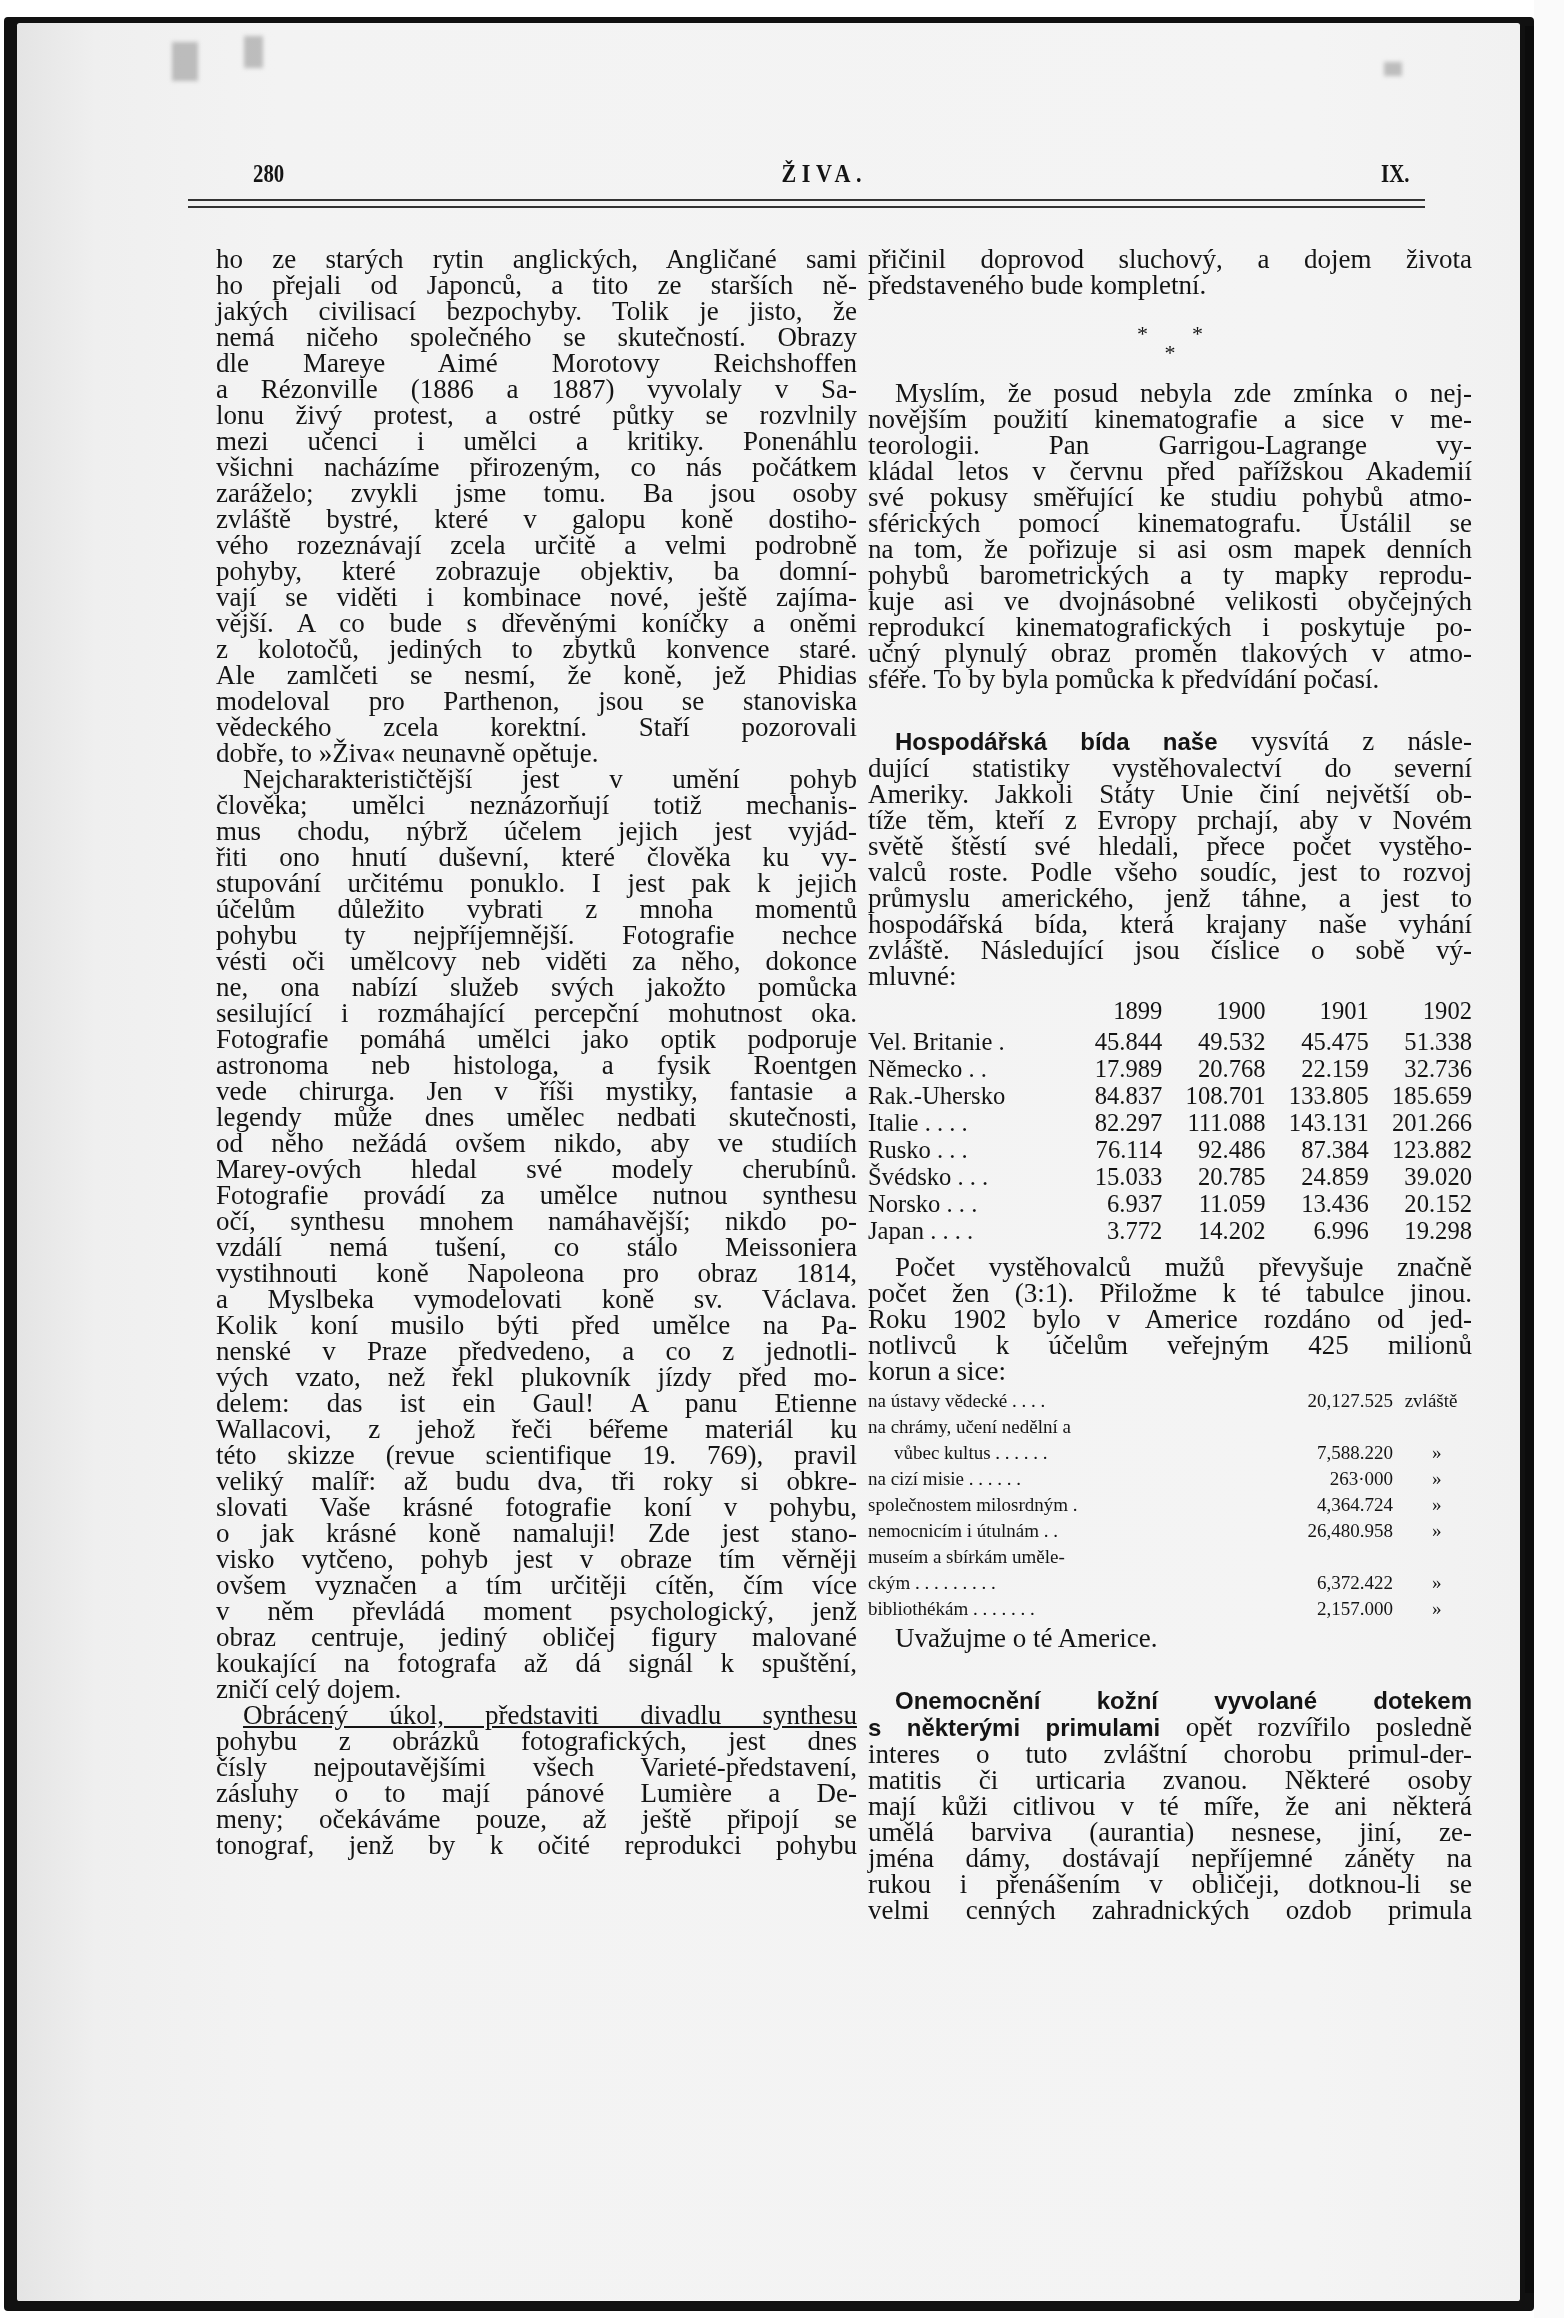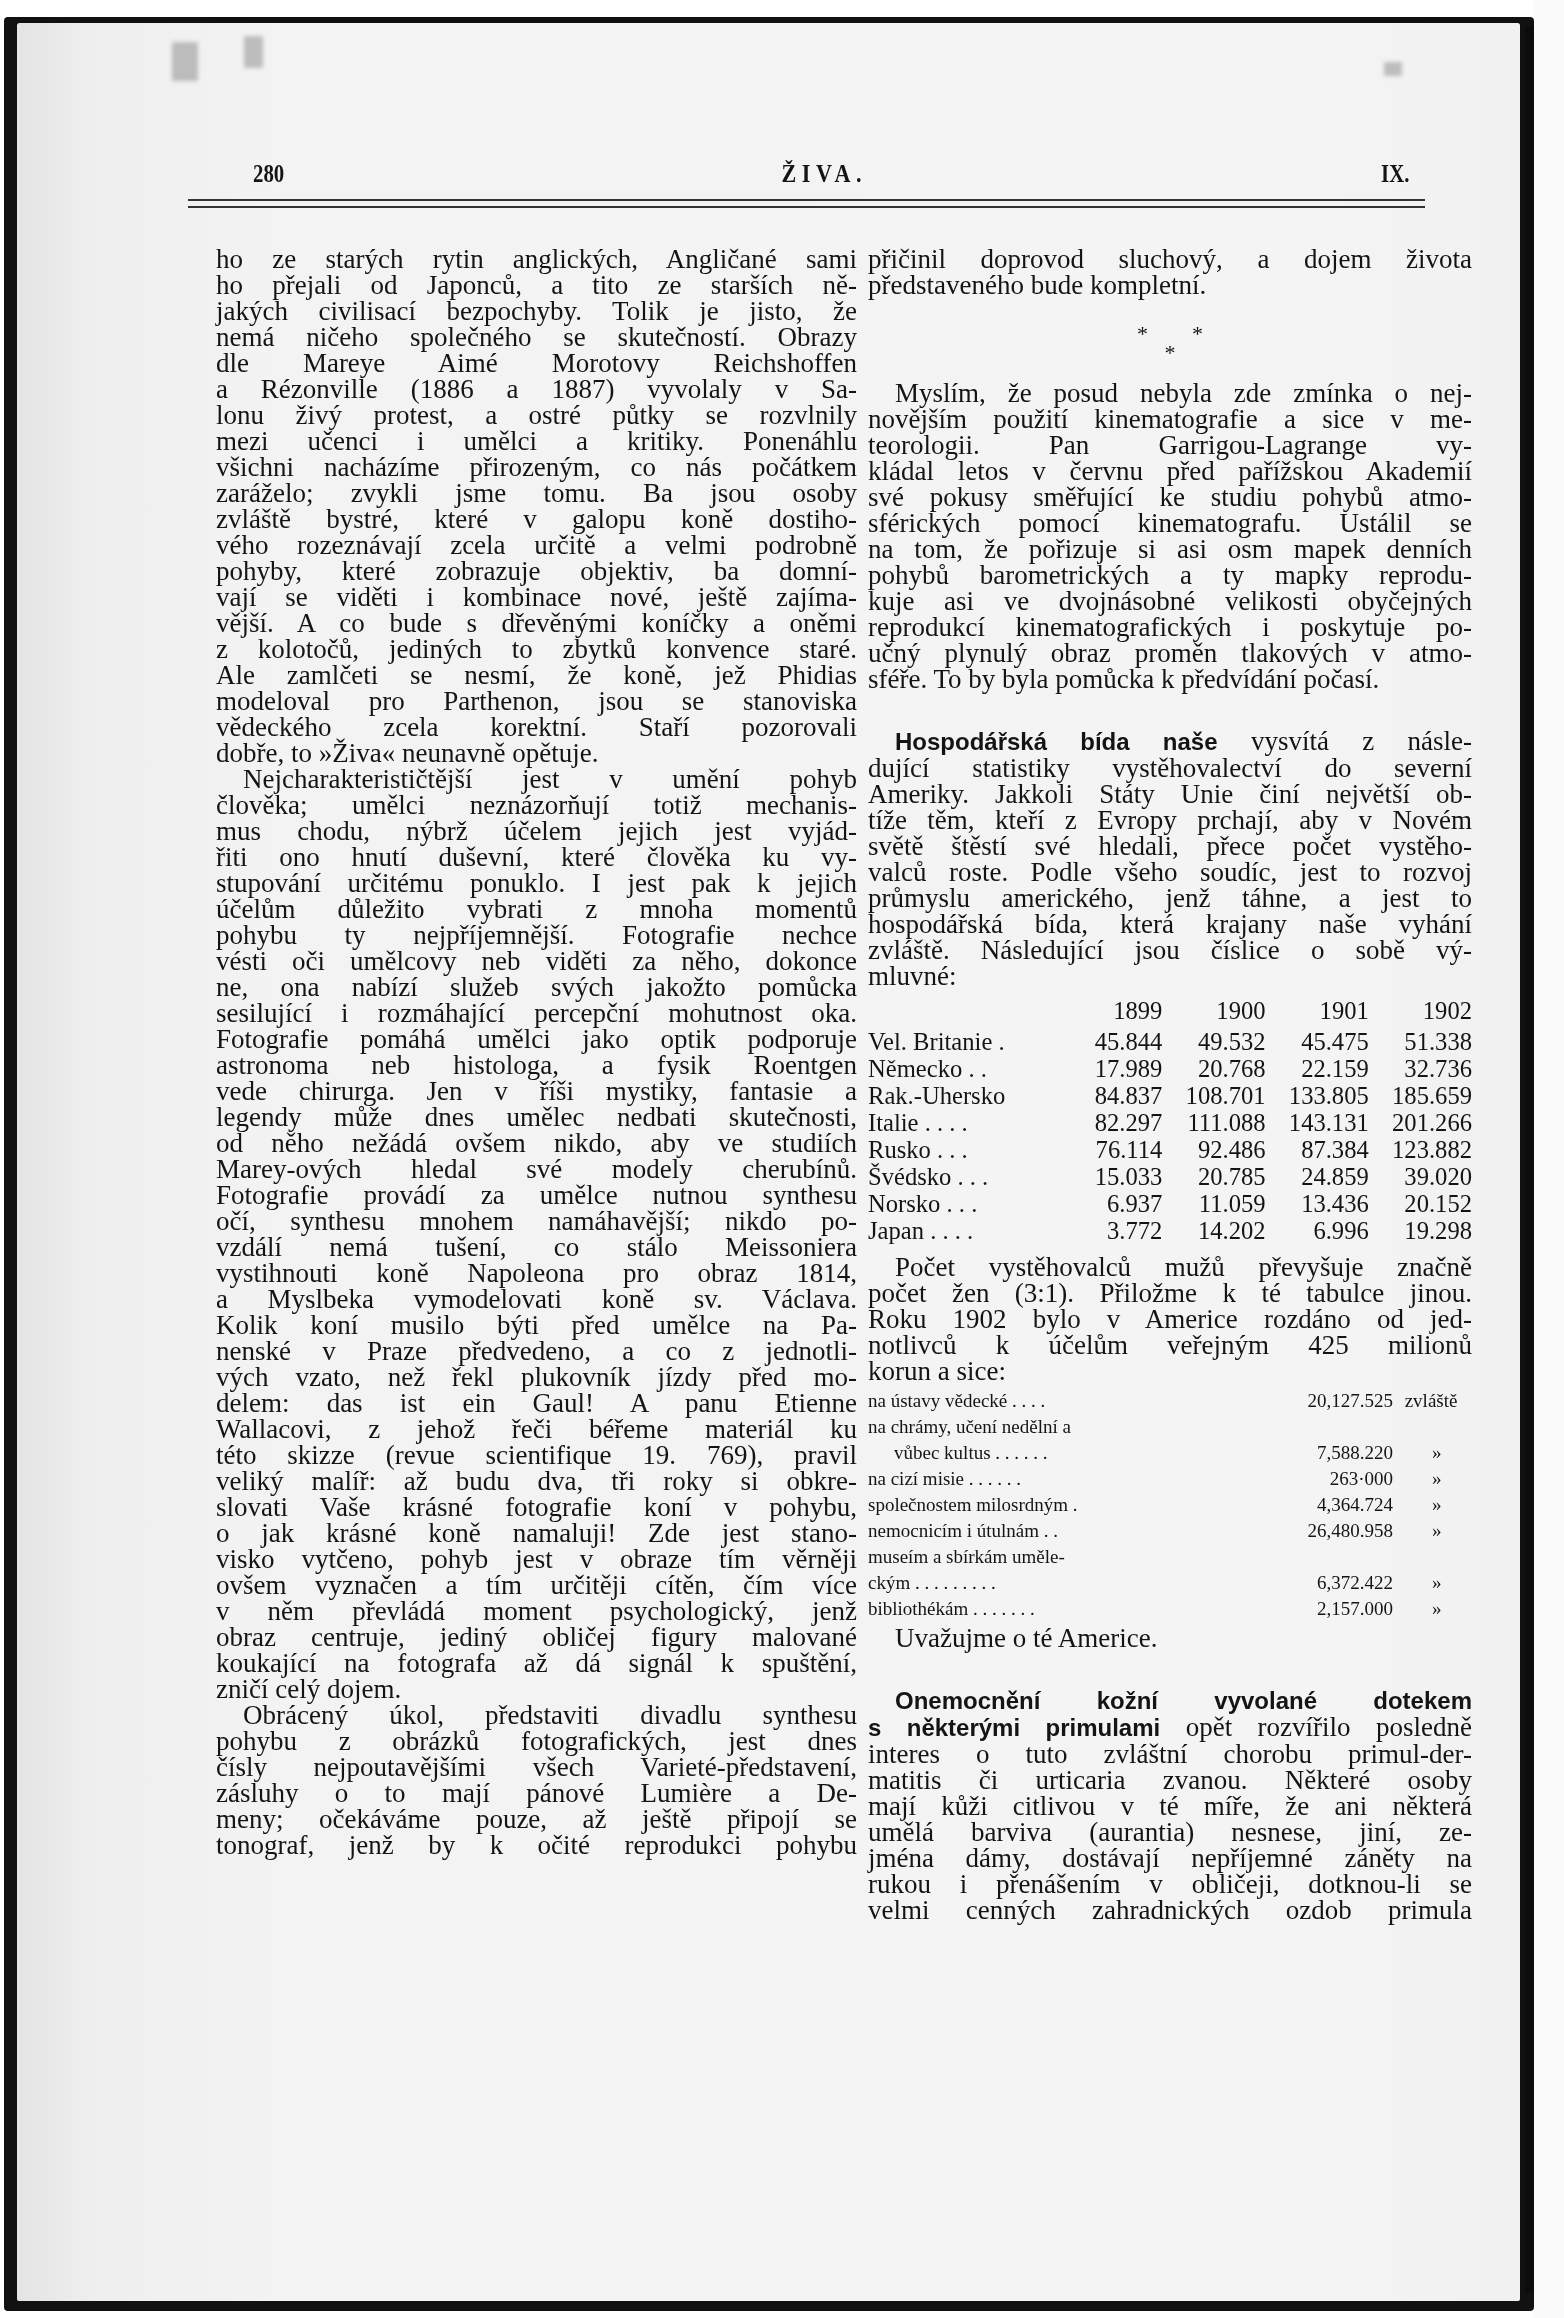--- a/index.html
+++ b/index.html
@@ -139,21 +139,21 @@
         <span class="line">slovati Vaše krásné fotografie koní v pohybu,</span>
         <span class="line">o jak krásné koně namaluji! Zde jest stano-</span>
         <span class="line">visko vytčeno, pohyb jest v obraze tím věrněji</span>
         <span class="line">ovšem vyznačen a tím určitěji cítěn, čím více</span>
         <span class="line">v něm převládá moment psychologický, jenž</span>
         <span class="line">obraz centruje, jediný obličej figury malované</span>
         <span class="line">koukající na fotografa až dá signál k spuštění,</span>
         <span class="line last">zničí celý dojem.</span>
       </div>
       <div>
-        <span class="line" style="text-indent: 27px;">Obrácený úkol, představiti divadlu synthesu</span>
+        <span class="line" style="text-indent: 27px; text-decoration: underline;">Obrácený úkol, představiti divadlu synthesu</span>
         <span class="line">pohybu z obrázků fotografických, jest dnes</span>
         <span class="line">čísly nejpoutavějšími všech Varieté-představení,</span>
         <span class="line">zásluhy o to mají pánové Lumière a De-</span>
         <span class="line">meny; očekáváme pouze, až ještě připojí se</span>
         <span class="line">tonograf, jenž by k očité reprodukci pohybu</span>
       </div>
     </div>
 </section>
 
 <section class="col right">

